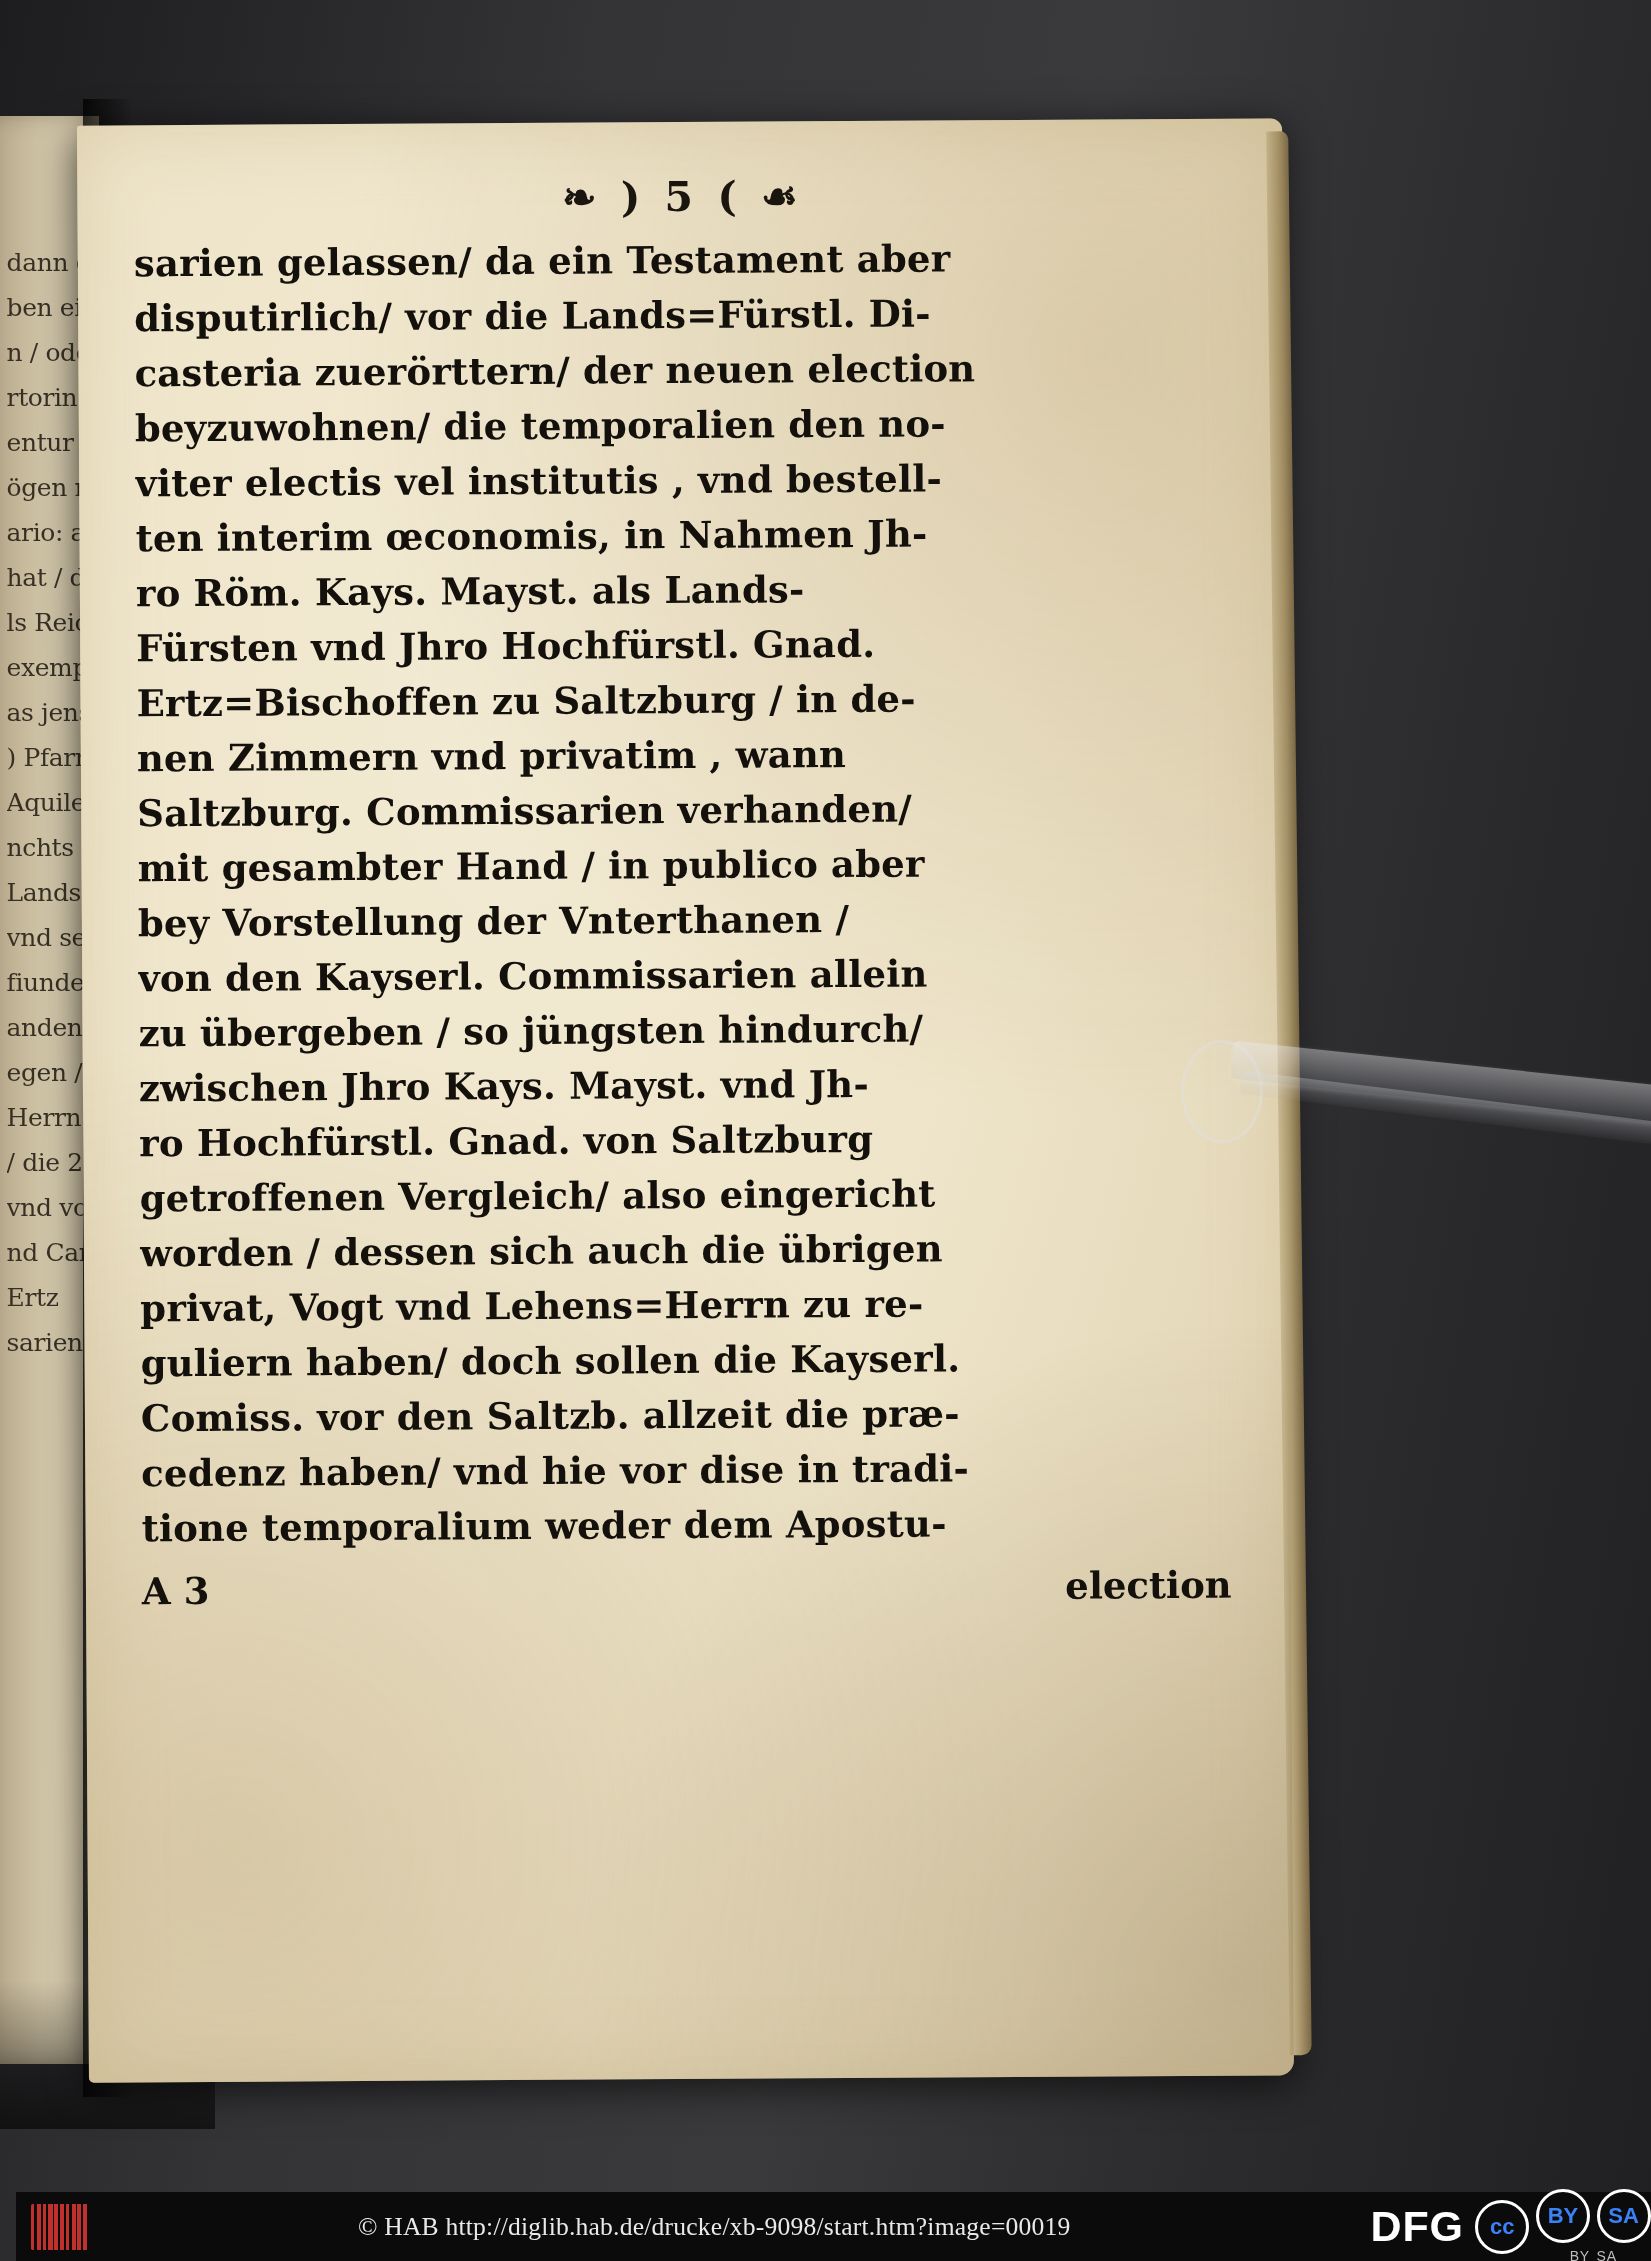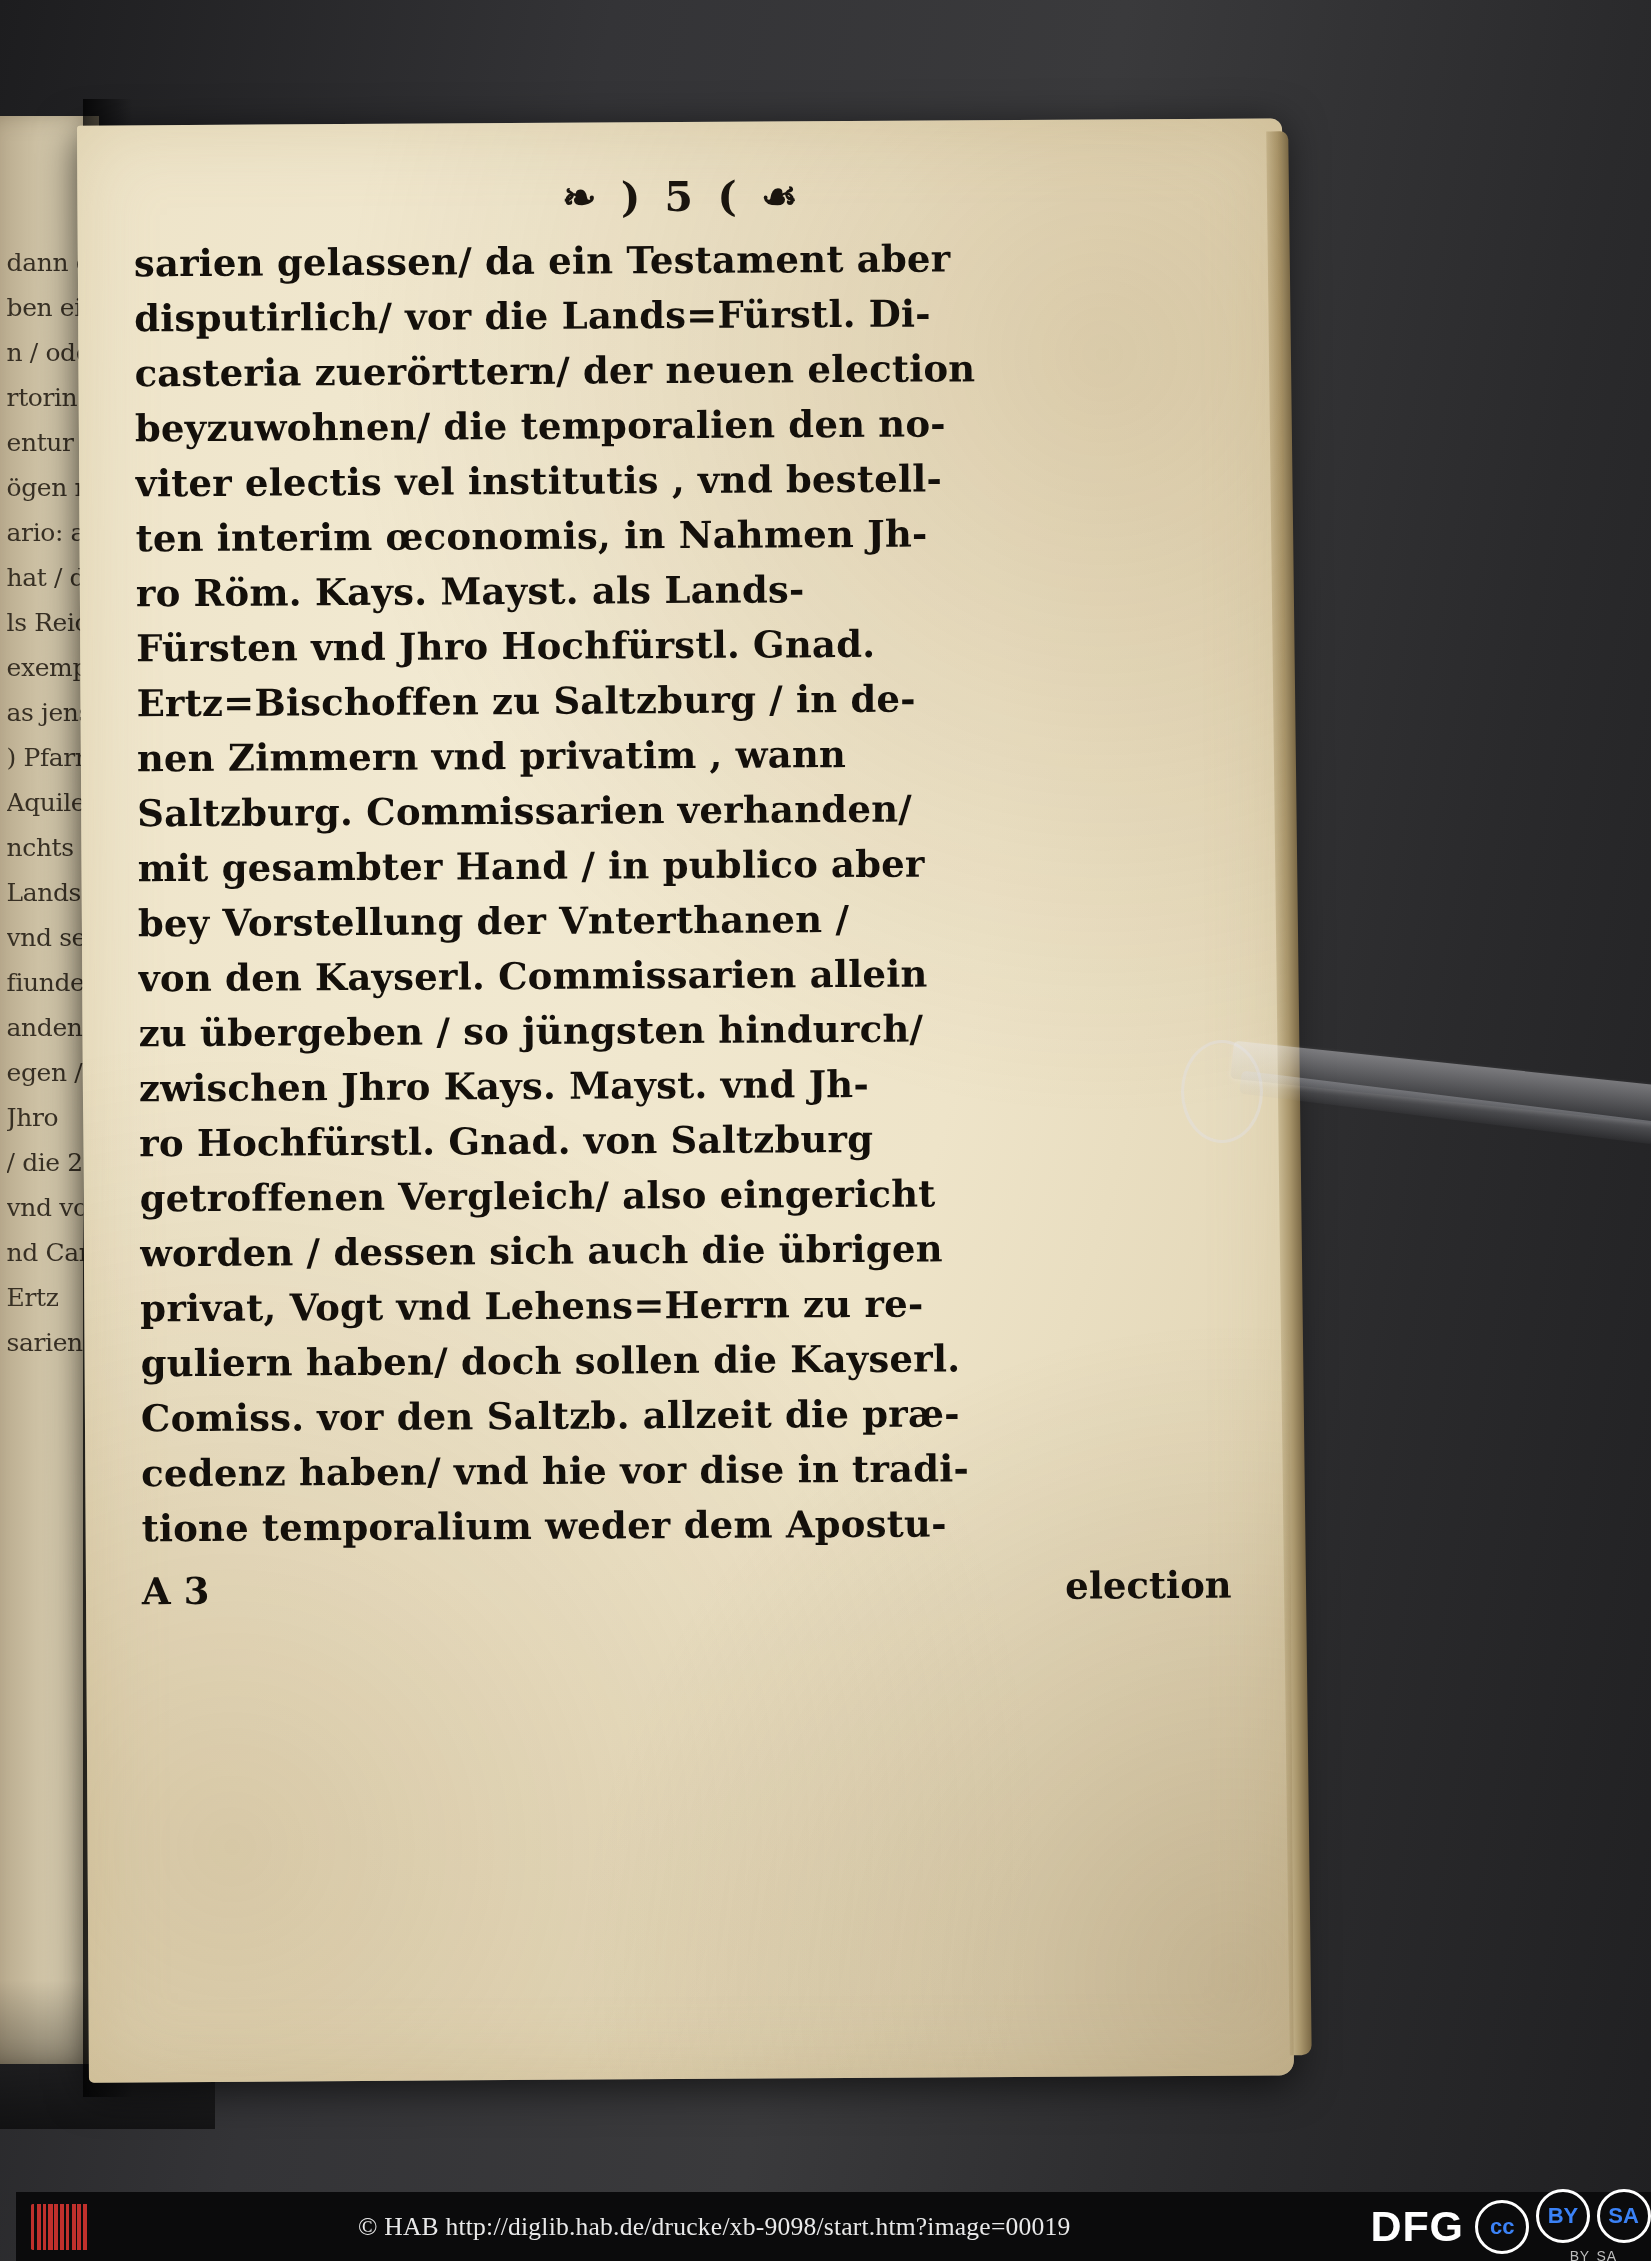--- a/index.html
+++ b/index.html
@@ -290,21 +290,21 @@
       <div>exemp</div>
       <div>as jensei</div>
       <div>) Pfarr</div>
       <div>Aquile-</div>
       <div>nchts zu</div>
       <div>Lands</div>
       <div>vnd sei</div>
       <div>fiundend</div>
       <div>anden de</div>
       <div>egen / d</div>
-      <div>Jhro</div>
+      <div>Herrn</div>
       <div>/ die 20</div>
       <div>vnd vorg</div>
       <div>nd Can</div>
       <div>Ertz</div>
       <div>sarien</div>
     </div>
   </div>
 
   <div class="gutter"></div>
   <div class="binding-bottom"></div>

